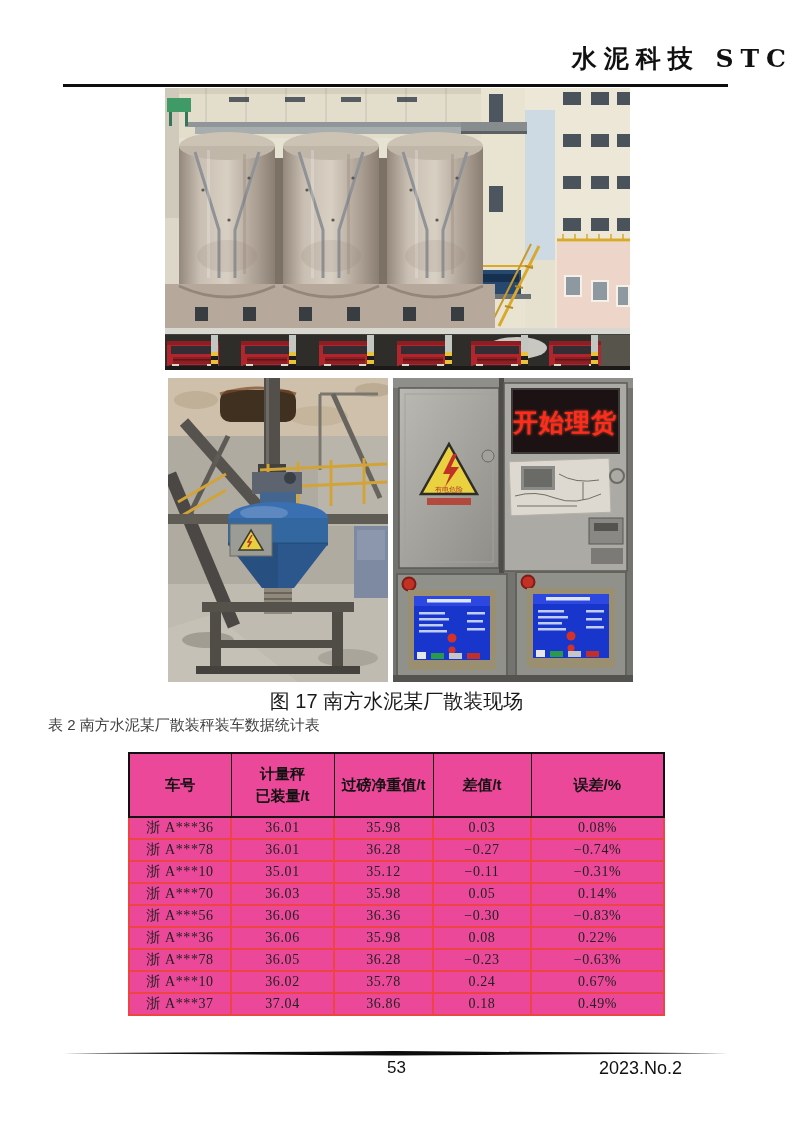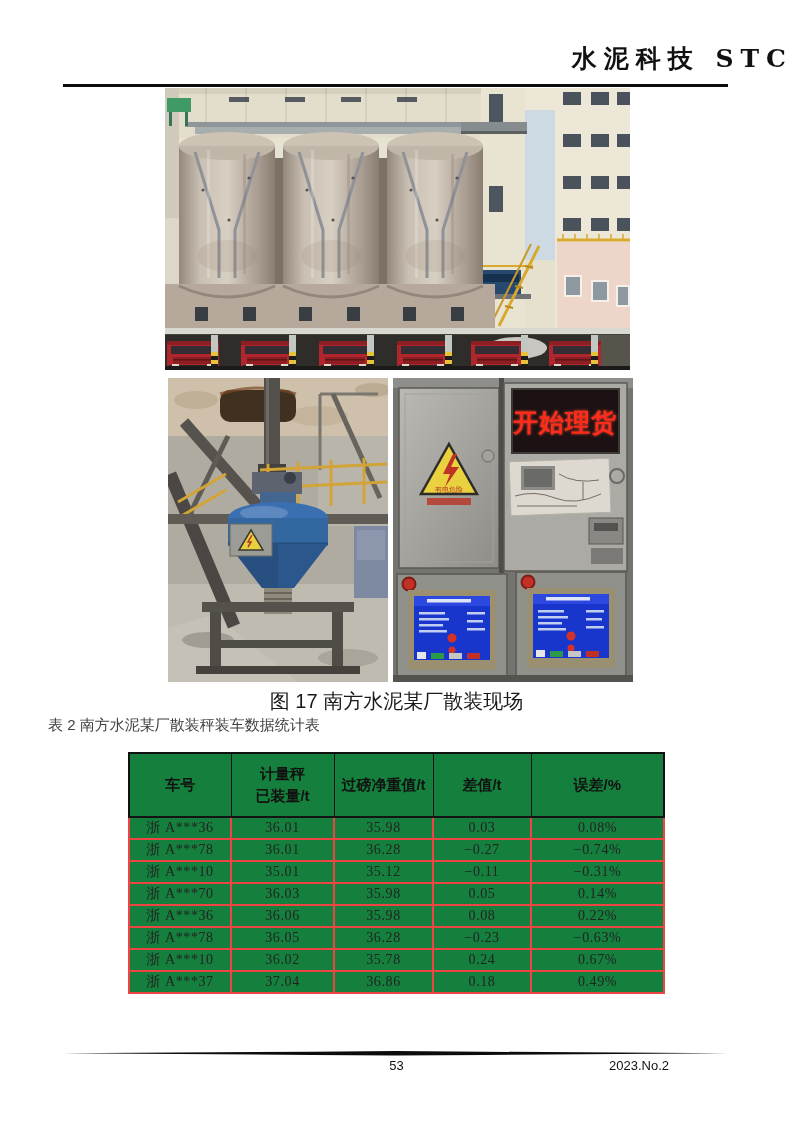--- a/index.html
+++ b/index.html
@@ -8,28 +8,28 @@
   .journal-title{position:absolute;top:42px;left:0;width:100%;text-align:right;
         font-family:"DejaVu Serif",serif;font-size:25px;font-weight:600;letter-spacing:7px;color:#111;}
   .header-rule{position:absolute;left:63px;top:84px;width:665px;height:3px;background:#0d0d0d;}
   .photo{position:absolute;display:block;}
   .photo1{left:165px;top:88px;}
   .photo2l{left:168px;top:378px;}
   .photo2r{left:393px;top:378px;}
   .caption{position:absolute;top:688px;left:0;width:100%;text-align:center;font-size:20px;color:#1a1a1a;}
   .table-title{position:absolute;top:716px;left:0;width:100%;text-align:left;font-size:15px;color:#404040;padding-left:48px;}
   table.data{position:absolute;left:128px;top:752px;width:535px;border-collapse:collapse;
-        table-layout:fixed;background:#15803d;border:2.5px solid #101010;}
+        table-layout:fixed;background:#ec4899;border:2.5px solid #101010;}
   table.data th{border:1px solid #141414;border-bottom:2px solid #141414;font-weight:bold;
         font-size:15px;height:62px;line-height:1.45;padding:0;text-align:center;color:#111;}
   table.data td{border:2px solid #ef4444;text-align:center;height:20px;padding:0;
         font-family:"Liberation Serif","DejaVu Serif",serif;font-size:14px;letter-spacing:0.6px;color:#222;}
   .footer-rule{position:absolute;left:63px;top:1051px;}
-  .page-number{position:absolute;top:1058px;left:0;width:100%;text-align:center;font-size:13px;color:#111;}
-  .issue{position:absolute;top:1058px;right:124px;font-size:13px;color:#111;}
+  .page-number{position:absolute;top:1058px;left:0;width:100%;text-align:center;font-size:17px;color:#111;}
+  .issue{position:absolute;top:1058px;right:111px;font-size:18px;color:#111;}
 </style>
 </head>
 <body>
 
 <div class="page">
 
   <div class="journal-title">水泥科技 STC</div>
   <div class="header-rule"></div>
 
   <svg class="photo photo1" width="465" height="282" viewBox="0 0 465 282" role="img">
@@ -411,20 +411,27 @@
         <td>−0.31%</td>
       </tr>
       <tr>
         <td>浙 A***70</td>
           <td>36.03</td>
         <td>35.98</td>
           <td>0.05</td>
         <td>0.14%</td>
       </tr>
       <tr>
+        <td>浙 A***56</td>
+          <td>36.06</td>
+        <td>36.36</td>
+          <td>−0.30</td>
+        <td>−0.83%</td>
+      </tr>
+      <tr>
         <td>浙 A***36</td>
           <td>36.06</td>
         <td>35.98</td>
           <td>0.08</td>
         <td>0.22%</td>
       </tr>
       <tr>
         <td>浙 A***78</td>
           <td>36.05</td>
         <td>36.28</td>

